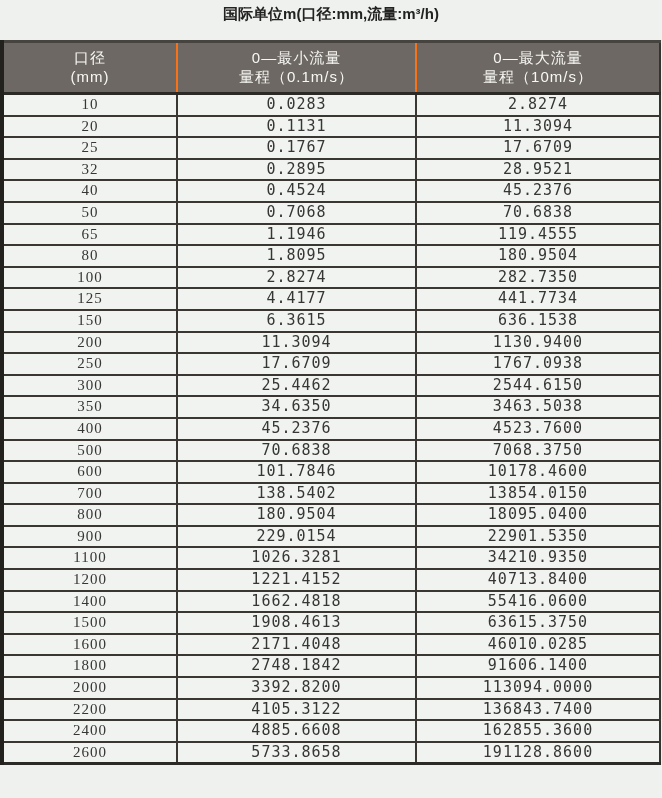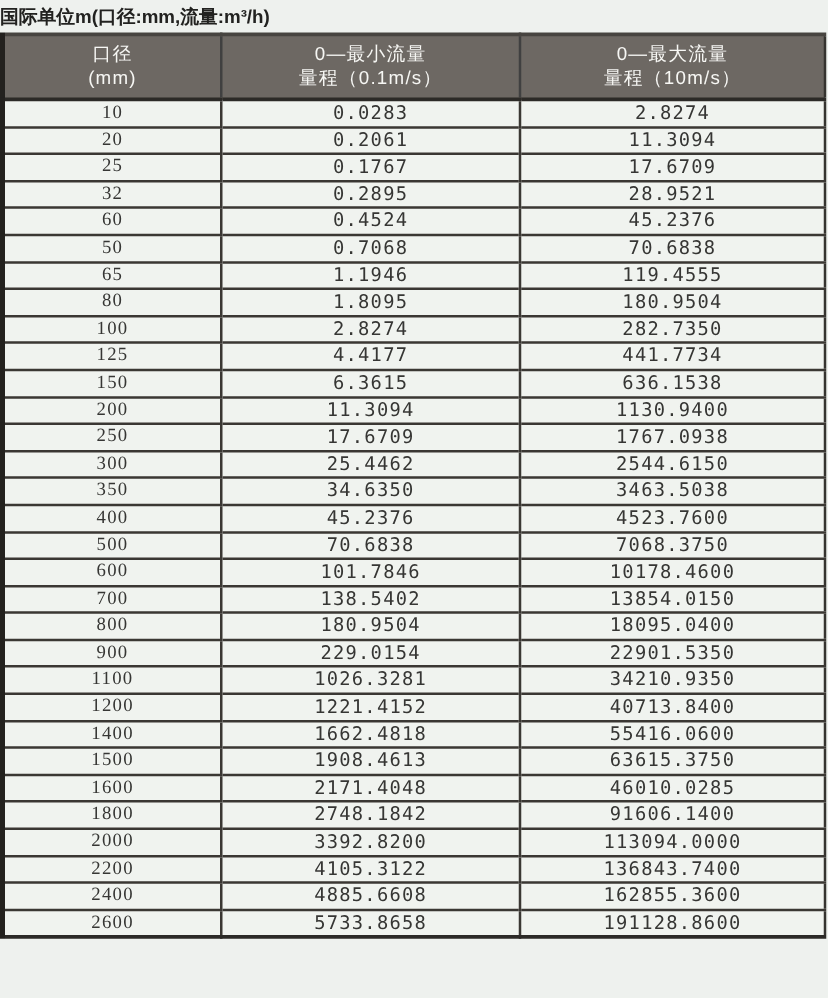--- a/index.html
+++ b/index.html
@@ -10,23 +10,23 @@
     overflow: hidden;
     background: #eef1ee;
     font-family: "Liberation Sans", sans-serif;
   }
   .page {
     width: 662px;
     height: 798px;
     box-sizing: border-box;
   }
   .title {
-    height: 26px;
+    height: 40px;
     line-height: 28px;
-    text-align: left;
+    text-align: center;
     padding-right: 0;
     font-size: 15px;
     font-weight: 600;
     color: #222220;
     font-family: "Liberation Sans", sans-serif;
   }
   table.flow-table {
     width: 608px;
     border-collapse: collapse;
     table-layout: fixed;
@@ -39,21 +39,21 @@
   col.c1 { width: 175px; }
   col.c2 { width: 239px; }
   col.c3 { width: 244px; }
   th {
     background: #6d6863;
     color: #f7f7f4;
     font-weight: normal;
     font-size: 15px;
     line-height: 19px;
     padding: 5px 0 6px 0;
-    border-left: 2px solid #404040;
+    border-left: 2px solid #f97316;
     border-bottom: 3px solid #2c2a27;
     letter-spacing: 1px;
   }
   th:first-child { border-left: none; }
   .h-line { display: block; }
   td {
     text-align: center;
     font-size: 15px;
     color: #363634;
     height: 19.6px;
@@ -98,35 +98,35 @@
       </tr>
     </thead>
     <tbody id="table-body">
         <tr>
           <td>10</td>
           <td>0.0283</td>
           <td>2.8274</td>
         </tr>
         <tr>
           <td>20</td>
-          <td>0.2061</td>
+          <td>0.1131</td>
           <td>11.3094</td>
         </tr>
         <tr>
           <td>25</td>
           <td>0.1767</td>
           <td>17.6709</td>
         </tr>
         <tr>
           <td>32</td>
           <td>0.2895</td>
           <td>28.9521</td>
         </tr>
         <tr>
-          <td>60</td>
+          <td>40</td>
           <td>0.4524</td>
           <td>45.2376</td>
         </tr>
         <tr>
           <td>50</td>
           <td>0.7068</td>
           <td>70.6838</td>
         </tr>
         <tr>
           <td>65</td>

